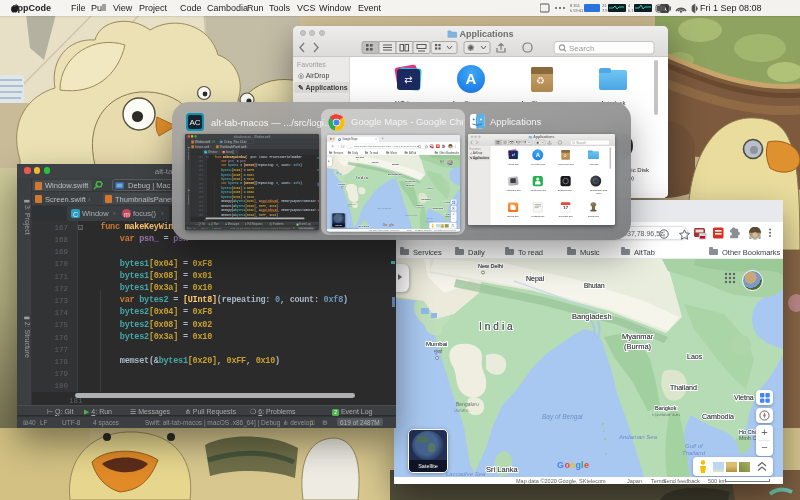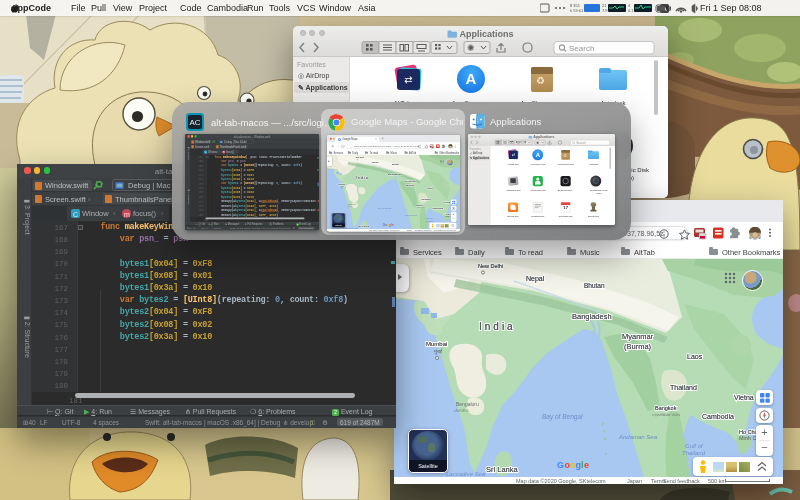--- a/index.html
+++ b/index.html
@@ -168,21 +168,21 @@
   <span class="mi" style="left:71px">File</span>
   <span class="mi" style="left:91px">Pull</span>
   <span class="mi" style="left:113px">View</span>
   <span class="mi" style="left:139px">Project</span>
   <span class="mi" style="left:180px">Code</span>
   <span class="mi" style="left:207px">Cambodia</span>
   <span class="mi" style="left:247px">Run</span>
   <span class="mi" style="left:269px">Tools</span>
   <span class="mi" style="left:297px">VCS</span>
   <span class="mi" style="left:319px">Window</span>
-  <span class="mi" style="left:358px">Asia</span>
+  <span class="mi" style="left:358px">Event</span>
 
   <svg class="mi" style="left:540px;top:2px" width="250" height="12">
     <rect x="0" y="2" width="9" height="8" rx="1" fill="none" stroke="#555"></rect>
     <circle cx="16" cy="6" r="1" fill="#555"></circle>
         <circle cx="20" cy="6" r="1" fill="#555"></circle>
         <circle cx="24" cy="6" r="1" fill="#555"></circle>
     <text x="30" y="5" font-size="4" fill="#555">8 351</text>
         <text x="30" y="10" font-size="4" fill="#555">h 59:01</text>
     <rect x="44" y="2" width="16" height="8" rx="1" fill="#2874d8"></rect>
     <text x="62" y="5" font-size="4" fill="#555">21</text>
@@ -621,20 +621,21 @@
     <div class="code">
       <div class="cl" style="top:0"><span class="o">    func </span><span class="y">makeKeyWindow(</span><span class="gy">_ psn: inout ProcessSerialNumber</span></div>
       <div class="cl" style="top:12.2px"><span class="o">        var </span><span class="pu">psn_ </span><span class="gy">= </span><span class="pu">psn</span></div>
       <div class="cl" style="top:36.6px"><span class="t">        bytes1</span><span class="ny">[0x04] </span><span class="gy">= </span><span class="ny">0xF8</span></div>
       <div class="cl" style="top:48.8px"><span class="t">        bytes1</span><span class="ny">[0x08] </span><span class="gy">= </span><span class="ny">0x01</span></div>
       <div class="cl" style="top:61px"><span class="t">        bytes1</span><span class="ny">[0x3a] </span><span class="gy">= </span><span class="ny">0x10</span></div>
       <div class="cl" style="top:73.2px"><span class="o">        var </span><span class="t">bytes2 </span><span class="gy">= </span><span class="y">[UInt8]</span><span class="gy">(repeating: </span><span class="nb">0</span><span class="gy">, count: </span><span class="nb">0xf8</span><span class="gy">)</span></div>
       <div class="cl" style="top:85.4px"><span class="t">        bytes2</span><span class="ny">[0x04] </span><span class="gy">= </span><span class="ny">0xF8</span></div>
       <div class="cl" style="top:97.6px"><span class="t">        bytes2</span><span class="ny">[0x08] </span><span class="gy">= </span><span class="ny">0x02</span></div>
       <div class="cl" style="top:109.8px"><span class="t">        bytes2</span><span class="ny">[0x3a] </span><span class="gy">= </span><span class="ny">0x10</span></div>
+      <div class="cl" style="top:134.2px"><span class="gy">        memset(&amp;</span><span class="t">bytes1</span><span class="ny">[0x20]</span><span class="gy">, </span><span class="ny">0xFF</span><span class="gy">, </span><span class="ny">0x10</span><span class="gy">)</span></div>
     </div>
     <div style="position:absolute;right:1px;top:64px;width:4px;height:2.5px;background:#45a8a8"></div>
     <div style="position:absolute;right:1px;top:97px;width:4px;height:2.5px;background:#45a8a8"></div>
     <div style="position:absolute;right:1.5px;top:133px;width:3px;height:10px;background:#5a7ba6"></div>
     <div style="position:absolute;left:52px;top:233px;font-size:7.5px;font-family:'Liberation Mono',monospace;color:#5d6163">181</div>
     <div style="position:absolute;left:83px;top:126px;width:1px;height:102px;background:#3d3d3d"></div>
     <div class="hscroll"></div>
     <div class="toolrow">
       <span style="position:absolute;left:30px;top:1.5px">⊢ <u>Q</u>: Git</span>
       <span style="position:absolute;left:67px;top:1.5px"><span style="color:#4cae4c">▶</span> <u>4</u>: Run</span>

